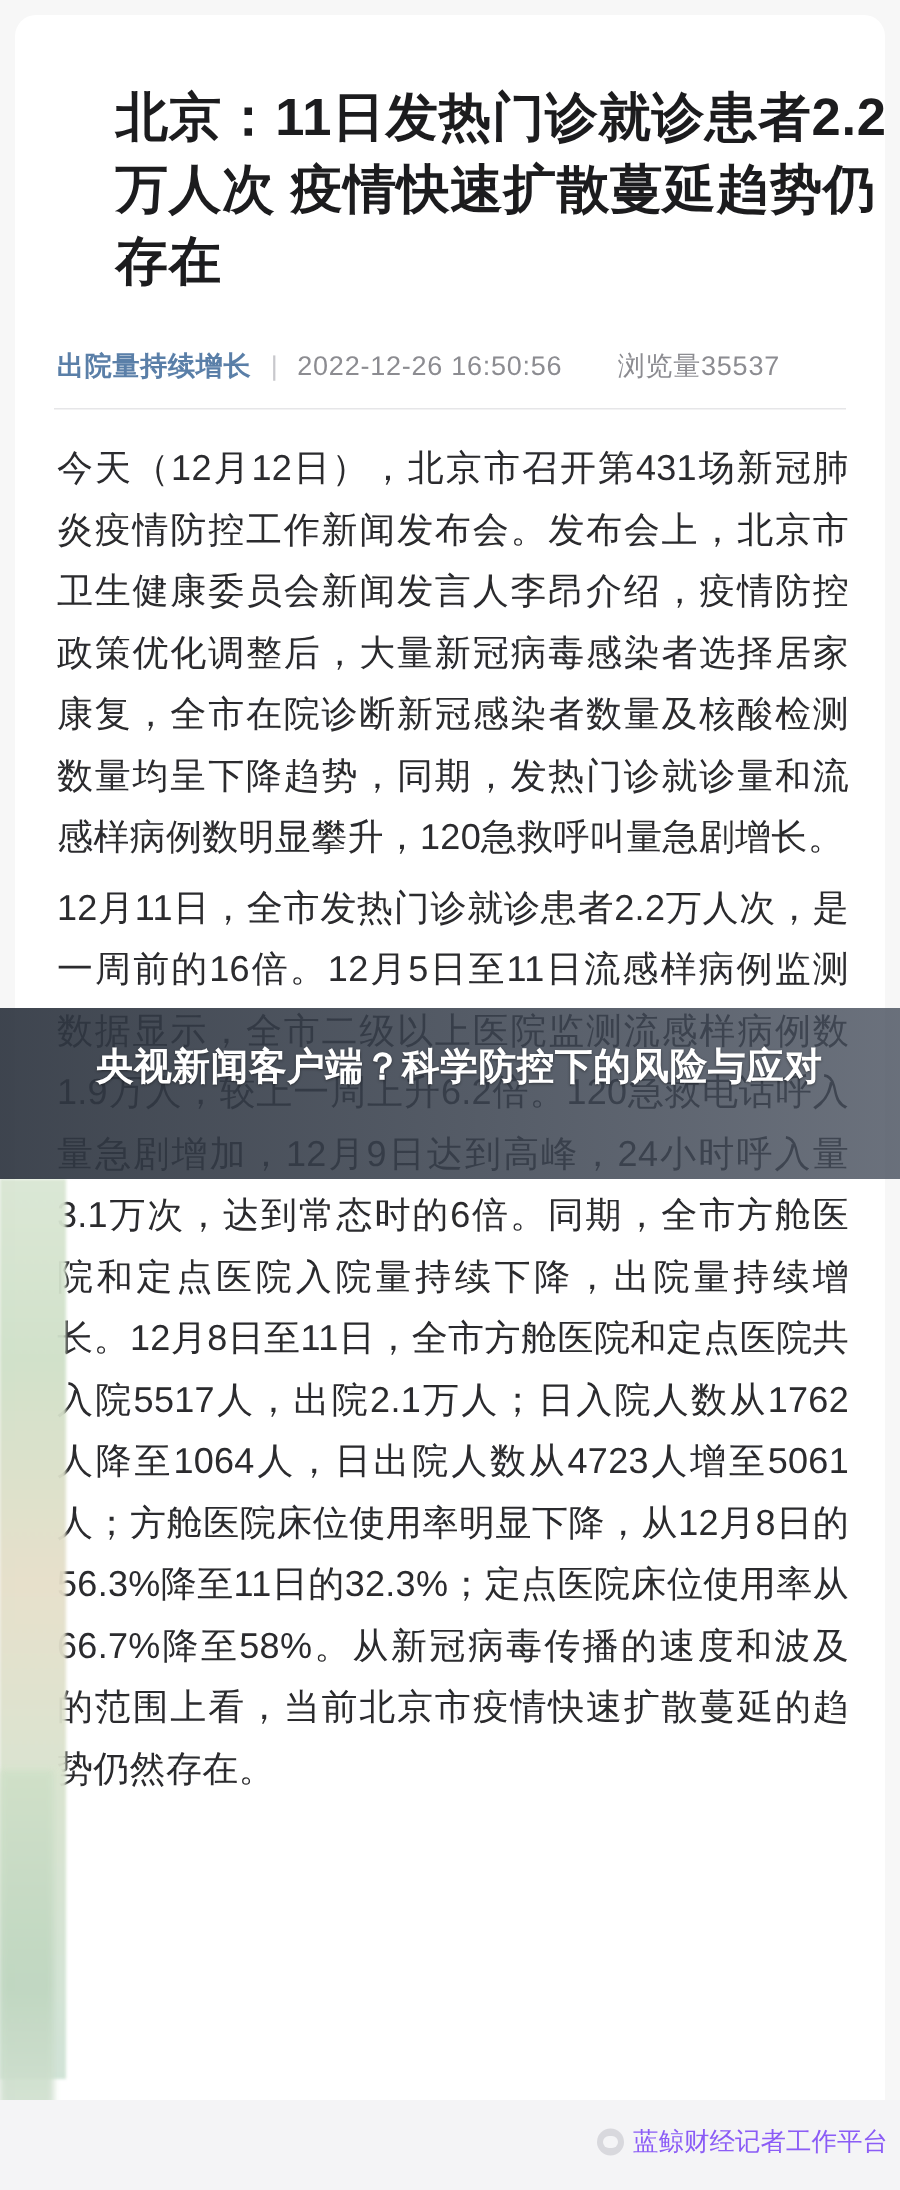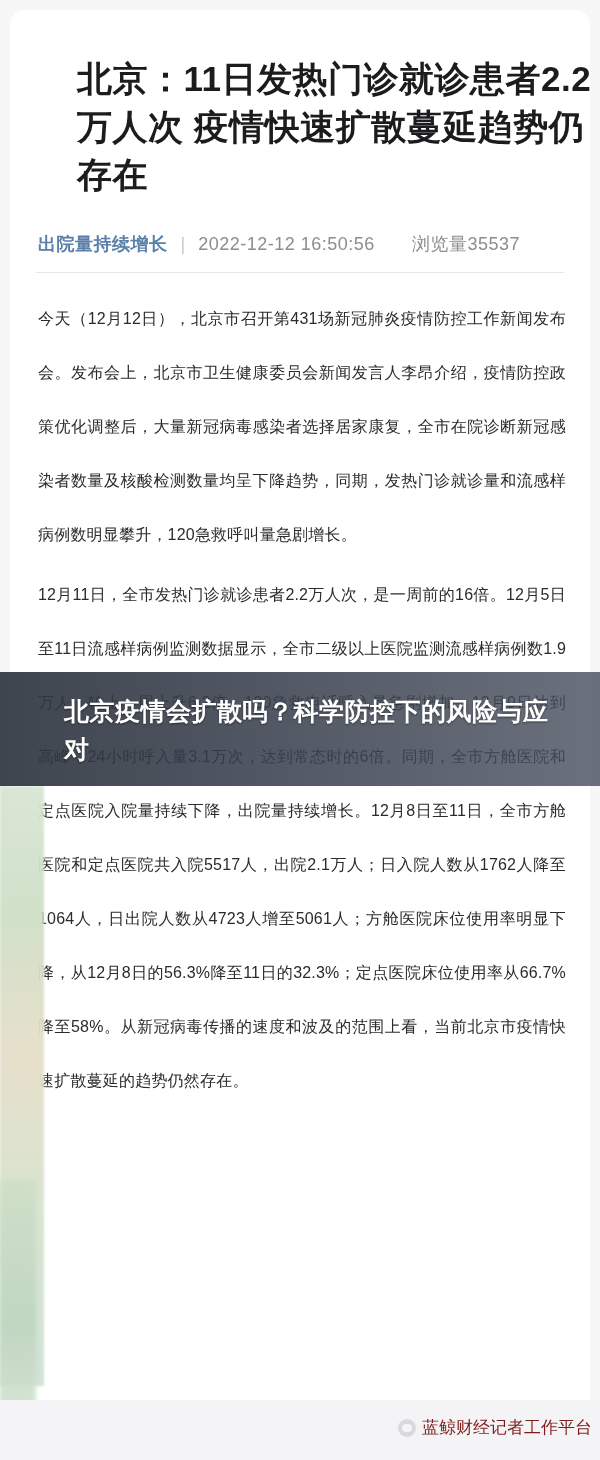--- a/index.html
+++ b/index.html
@@ -76,22 +76,22 @@
     top: 262px;
     width: 528px;
     height: 1px;
     background: #e6e6e8;
   }
   .body-text {
     position: absolute;
     left: 28px;
     top: 282px;
     width: 528px;
-    font-size: 16px;
-    line-height: 54px;
+    font-size: 24px;
+    line-height: 41px;
     color: #2b2b2e;
     text-align: justify;
     letter-spacing: 0.2px;
   }
   .para {
     margin: 0 0 6px 0;
   }
   
   .overlay-band {
     position: absolute;
@@ -140,21 +140,21 @@
     top: 1400px;
     width: 600px;
     height: 60px;
     background: #f4f4f6;
   }
   .watermark {
     position: absolute;
     right: 8px;
     top: 1416px;
     font-size: 17px;
-    color: #7f1d1d;
+    color: #8b5cf6;
     display: flex;
     align-items: center;
     gap: 6px;
     white-space: nowrap;
   }
   .wb-icon {
     display: inline-block;
     width: 18px;
     height: 18px;
     border-radius: 50%;
@@ -177,38 +177,38 @@
 
 <div class="page">
 
   <div class="card">
 
     <h1 class="headline">北京：11日发热门诊就诊患者2.2万人次 疫情快速扩散蔓延趋势仍存在</h1>
 
     <div class="meta">
       <span class="source">出院量持续增长</span>
       <span class="divider">|</span>
-      <span class="date">2022-12-12 16:50:56</span>
+      <span class="date">2022-12-26 16:50:56</span>
       <span class="views">浏览量35537</span>
     </div>
 
     <div class="rule"></div>
 
     <div class="body-text">
       <p class="para">今天（12月12日），北京市召开第431场新冠肺炎疫情防控工作新闻发布会。发布会上，北京市卫生健康委员会新闻发言人李昂介绍，疫情防控政策优化调整后，大量新冠病毒感染者选择居家康复，全市在院诊断新冠感染者数量及核酸检测数量均呈下降趋势，同期，发热门诊就诊量和流感样病例数明显攀升，120急救呼叫量急剧增长。</p>
       <p class="para">12月11日，全市发热门诊就诊患者2.2万人次，是一周前的16倍。12月5日至11日流感样病例监测数据显示，全市二级以上医院监测流感样病例数1.9万人，较上一周上升6.2倍。120急救电话呼入量急剧增加，12月9日达到高峰，24小时呼入量3.1万次，达到常态时的6倍。同期，全市方舱医院和定点医院入院量持续下降，出院量持续增长。12月8日至11日，全市方舱医院和定点医院共入院5517人，出院2.1万人；日入院人数从1762人降至1064人，日出院人数从4723人增至5061人；方舱医院床位使用率明显下降，从12月8日的56.3%降至11日的32.3%；定点医院床位使用率从66.7%降至58%。从新冠病毒传播的速度和波及的范围上看，当前北京市疫情快速扩散蔓延的趋势仍然存在。</p>
     </div>
 
   </div>
 
   <div class="deco-left"></div>
   <div class="deco-left-2"></div>
 
   <div class="overlay-band"></div>
-  <div class="overlay-title">北京疫情会扩散吗？科学防控下的风险与应对</div>
+  <div class="overlay-title">央视新闻客户端？科学防控下的风险与应对</div>
 
   <div class="footer-bar"></div>
   <div class="watermark">
     <span class="wb-icon"></span>
     <span>蓝鲸财经记者工作平台</span>
   </div>
 
 </div>
 
 </body></html>

